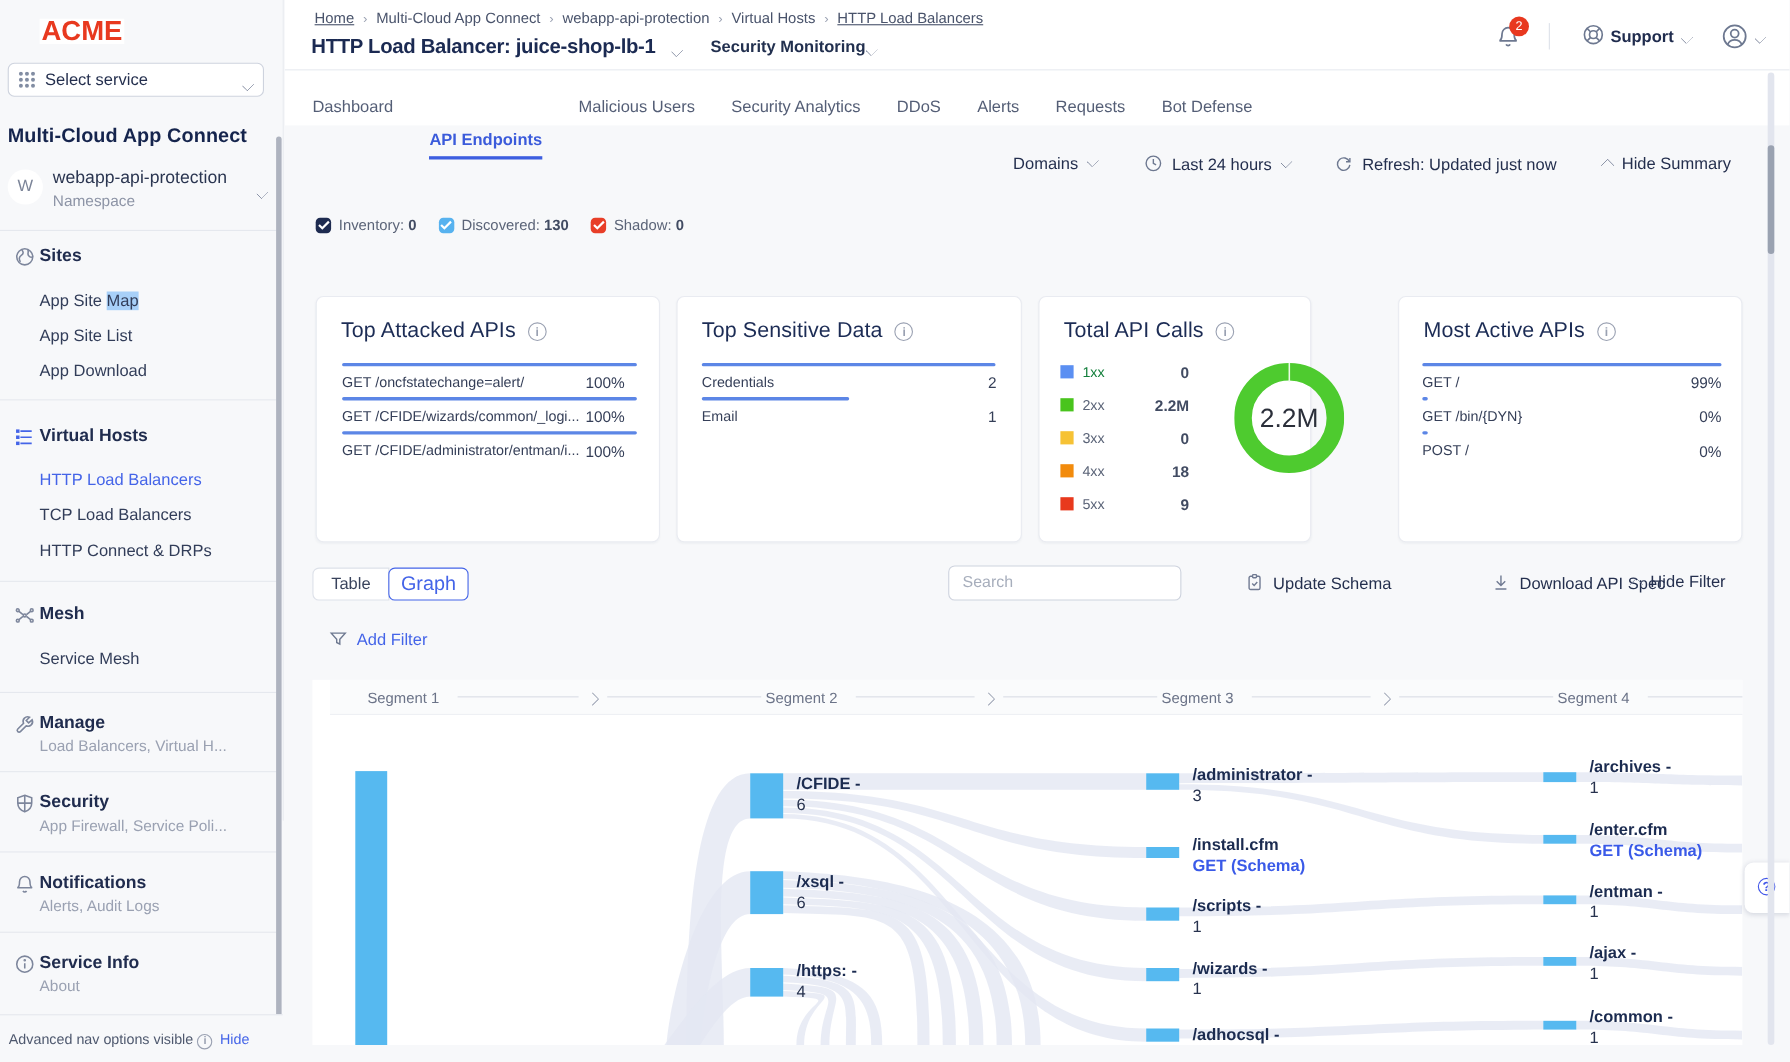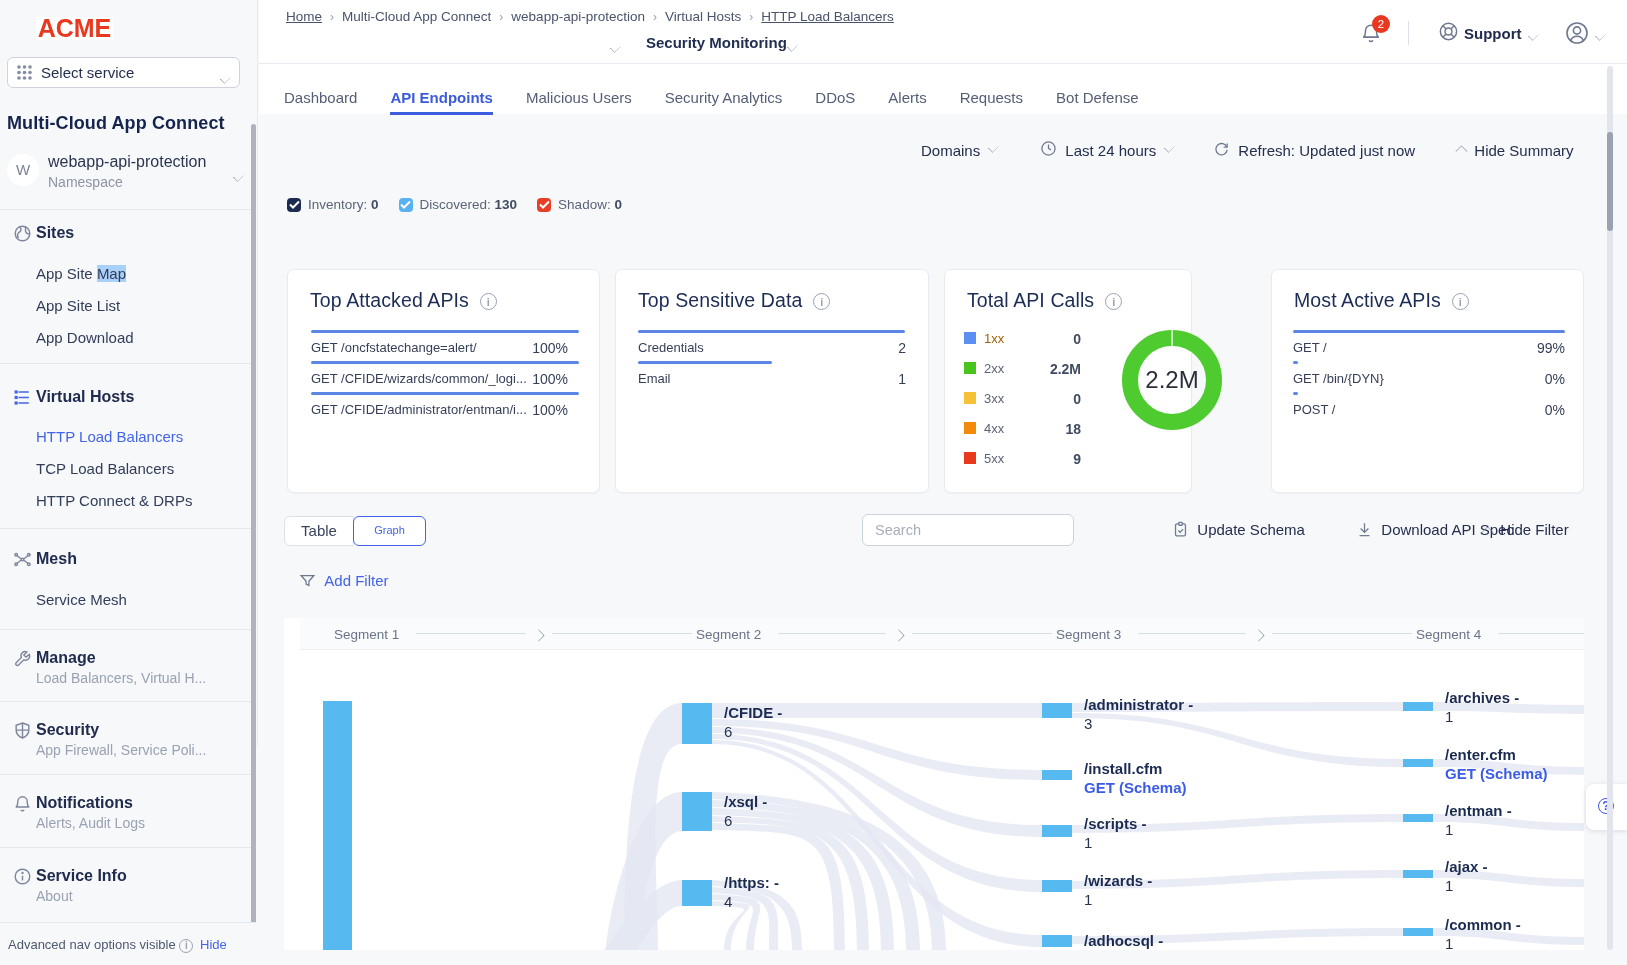--- a/index.html
+++ b/index.html
@@ -48,21 +48,21 @@
 #belli { left:1101px; }
 #bellbadge { position:absolute; left:1113px; top:15px; min-width:18px; height:18px; border-radius:9px; background:#e8381f; color:#fff; font-size:11.5px; text-align:center; line-height:18px; padding:0 2px; }
 #hsep { position:absolute; left:1149px; top:21px; width:1px; height:24px; background:#dde1e9; }
 #supi { left:1179px; }
 #suptxt { position:absolute; left:1205px; top:25px; font-size:15px; font-weight:700; color:#202c4e; }
 #supchev { position:absolute; left:1270px; top:26px; }
 #usri { left:1306px; }
 #usrchev { position:absolute; left:1337px; top:26px; }
 #tabs { position:absolute; left:25px; top:89px; height:26px; display:flex; }
 .tab { font-size:15px; color:#545e76; margin-right:33px; height:26px; }
-.tab.active { color:#3b5bdb; font-weight:700; border-bottom:3px solid #3d5ee0; }
+.tab.active { color:#3b5bdb; font-weight:700; border-bottom:3px solid #3d5ee0;margin-top:30px; }
 
 
 #toolbar { position:absolute; left:259px; top:140px; width:1368px; height:26px; }
 .tb { position:absolute; top:0; height:26px; font-size:15px; color:#242f4e; }
 #tb-domains { left:662px; }
 #tb-time { left:781px; }
 #tb-refresh { left:954px; }
 #tb-hidesum { left:1198px; color:#242f4e; }
 .tb .lbl { vertical-align:middle; }
 #checkrow { position:absolute; left:287px; top:197px; height:15px; display:flex; align-items:center; }
@@ -75,21 +75,21 @@
 .card { position:absolute; top:269px; height:224px; background:#fff; border:1px solid #e9ebf1; border-radius:7px; box-shadow:0 1px 2px rgba(35,48,85,0.04); }
 .card h3 { position:absolute; left:22px; top:19px; font-size:19.5px; font-weight:500; color:#1c2c55; letter-spacing:0.1px; }
 .info { display:inline-block; width:17px; height:17px; border:1.4px solid #9aa1b2; border-radius:50%; color:#9aa1b2; font-size:11px; text-align:center; line-height:16px; font-weight:600; vertical-align:1px; }
 .bar { position:absolute; height:3px; background:#5c86e6; border-radius:2px; }
 .rowl { position:absolute; font-size:13px; color:#353f58; }
 .rowv { position:absolute; font-size:14px; color:#353f58; text-align:right; }
 
 
 #seg { position:absolute; left:284px; top:516px; height:30px; }
 #seg .t1 { position:absolute; left:0; top:0; width:70px; height:30px; background:#fff; border:1px solid #dde1e9; border-radius:6px 0 0 6px; font-size:15px; color:#39435c; text-align:center; line-height:28px; }
-#seg .t2 { position:absolute; left:69px; top:0; width:73px; height:30px; background:#fff; border:1.5px solid #4464e8; border-radius:6px; font-size:11px; color:#4464e8; text-align:center; line-height:27px; }
+#seg .t2 { position:absolute; left:69px; top:0; width:73px; height:30px; background:#fff; border:1.5px solid #4464e8; border-radius:6px; font-size:18px; color:#4464e8; text-align:center; line-height:27px; }
 #search { position:absolute; left:862px; top:514px; width:212px; height:32px; background:#fff; border:1px solid #ced3de; border-radius:6px; font-size:14.5px; color:#a7aebc; line-height:30px; padding-left:12px; }
 .ctl { position:absolute; top:521px; font-size:15px; color:#242f4e; }
 #addfilter { position:absolute; left:299px; top:572px; font-size:15px; color:#4464e8; }
 
 
 #chart { position:absolute; left:284px; top:618px; width:1300px; height:332px; background:#fff; overflow:hidden; }
 #segshdr { position:absolute; left:16px; top:0; width:1300px; height:32px; background:#fafbfc; border-bottom:1px solid #eef0f4; }
 .segl { position:absolute; top:9px; font-size:13.5px; color:#6b7388; }
 .segline { position:absolute; top:15px; height:1px; background:#d9dde6; }
 .segchev { position:absolute; top:10px; }
@@ -215,20 +215,21 @@
     </div>
 
     <div id="sbscroll"></div>
     <div id="sbfoot">
       <span class="t">Advanced nav options visible <span class="info" style="width:14px;height:14px;line-height:12px;font-size:10px;vertical-align:0px;">i</span></span>
       <span class="hide">Hide</span>
     </div>
   </div>
   <div id="hdr">
     <div id="crumb"><span class="u">Home</span><span class="sep">›</span>Multi-Cloud App Connect<span class="sep">›</span>webapp-api-protection<span class="sep">›</span>Virtual Hosts<span class="sep">›</span><span class="u">HTTP Load Balancers</span></div>
+    <div id="title">HTTP Load Balancer: juice-shop-lb-1</div>
     <span id="titlechev"><span class="chevico"></span></span>
     <div id="secmon">Security Monitoring</div>
     <span id="secmonchev"><span class="chevico"></span></span>
     <svg class="hico" id="belli" width="22" height="24" viewBox="0 0 24 24" fill="none" stroke="#6d7890" stroke-width="1.7">
         <path d="M6 9.5a6 6 0 0 1 12 0c0 6 2.5 7 2.5 7h-17s2.5-1 2.5-7"></path>
         <path d="M10 20a2.2 2.2 0 0 0 4 0"></path>
       </svg>
     <div id="bellbadge">2</div>
     <div id="hsep"></div>
     <svg class="hico" id="supi" width="21" height="21" viewBox="0 0 24 24" fill="none" stroke="#6d7890" stroke-width="1.7">
@@ -305,21 +306,21 @@
     <div class="bar" style="left:22px; top:60px; width:267px;"></div>
     <div class="rowl" style="left:22px; top:70px;">Credentials</div>
     <div class="rowv" style="left:220px; top:70px; width:70px;">2</div>
     <div class="bar" style="left:22px; top:91px; width:134px;"></div>
     <div class="rowl" style="left:22px; top:101px;">Email</div>
     <div class="rowv" style="left:220px; top:101px; width:70px;">1</div>
   </div>
   <div class="card" style="left:944px; width:248px;">
     <h3>Total API Calls &nbsp;<span class="info">i</span></h3>
     <div class="abs" style="left:19px; top:62px; width:12px; height:12px; background:#5b8ff2;"></div>
-    <div class="rowl" style="left:39px; top:61px; color:#a16207;">1xx</div>
+    <div class="rowl" style="left:39px; top:61px; color:#15803d;">1xx</div>
     <div class="rowv" style="left:70px; top:61px; width:66px; font-weight:700; color:#414b62;">0</div>
     <div class="abs" style="left:19px; top:92px; width:12px; height:12px; background:#49c41d;"></div>
     <div class="rowl" style="left:39px; top:91px; color:#5b6478;">2xx</div>
     <div class="rowv" style="left:70px; top:91px; width:66px; font-weight:700; color:#414b62;">2.2M</div>
     <div class="abs" style="left:19px; top:122px; width:12px; height:12px; background:#f6c235;"></div>
     <div class="rowl" style="left:39px; top:121px; color:#5b6478;">3xx</div>
     <div class="rowv" style="left:70px; top:121px; width:66px; font-weight:700; color:#414b62;">0</div>
     <div class="abs" style="left:19px; top:152px; width:12px; height:12px; background:#f28b0c;"></div>
     <div class="rowl" style="left:39px; top:151px; color:#5b6478;">4xx</div>
     <div class="rowv" style="left:70px; top:151px; width:66px; font-weight:700; color:#414b62;">18</div>
@@ -343,21 +344,21 @@
     <div class="bar" style="left:21px; top:122px; width:5px;"></div>
     <div class="rowl" style="left:21px; top:132px;">POST /</div>
     <div class="rowv" style="left:220px; top:132px; width:73px;">0%</div>
   </div>
 
   <div id="seg">
       <div class="t1">Table</div>
       <div class="t2">Graph</div>
     </div>
   <div id="search">Search</div>
-  <div class="ctl" style="left:1172px;text-align:center;"><svg width="17" height="17" viewBox="0 0 24 24" fill="none" stroke="#707a92" stroke-width="1.8" style="vertical-align:-3px">
+  <div class="ctl" style="left:1132px;text-align:center;"><svg width="17" height="17" viewBox="0 0 24 24" fill="none" stroke="#707a92" stroke-width="1.8" style="vertical-align:-3px">
         <rect x="5" y="4" width="14" height="17" rx="2"></rect>
         <rect x="9.5" y="2" width="5" height="4" rx="1" fill="#f7f8fa"></rect>
         <path d="M9 13.5l2.5 2.5 4-4.5"></path>
       </svg>&nbsp;&nbsp;Update Schema</div>
   <div class="ctl" style="left:1356px;"><svg width="17" height="17" viewBox="0 0 24 24" fill="none" stroke="#707a92" stroke-width="1.8" style="vertical-align:-3px">
         <path d="M12 3v12M6.5 10.5l5.5 5.5 5.5-5.5M5 20.5h14"></path>
       </svg>&nbsp;&nbsp;Download API Spec</div>
   <div class="ctl" style="left:1483px;"><span class="chevico" style="display:inline-block;transform:rotate(135deg);vertical-align:-2px;"></span>&nbsp;&nbsp;Hide Filter</div>
   <div id="addfilter"><svg width="17" height="17" viewBox="0 0 24 24" fill="none" stroke="#6d7890" stroke-width="1.8" style="vertical-align:-3px">
         <path d="M3 5h18l-7 8v6l-4-2v-4L3 5z"></path>

